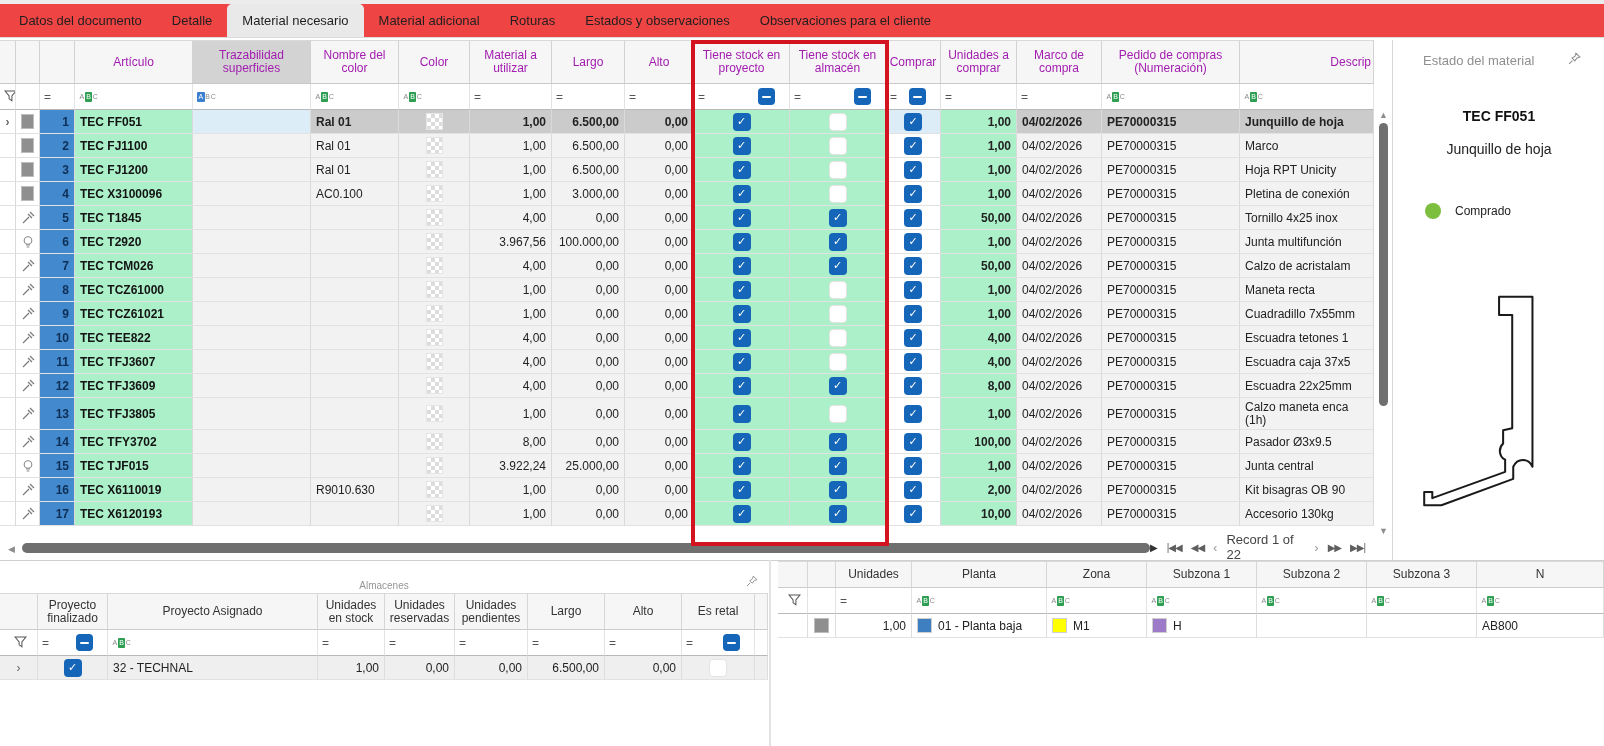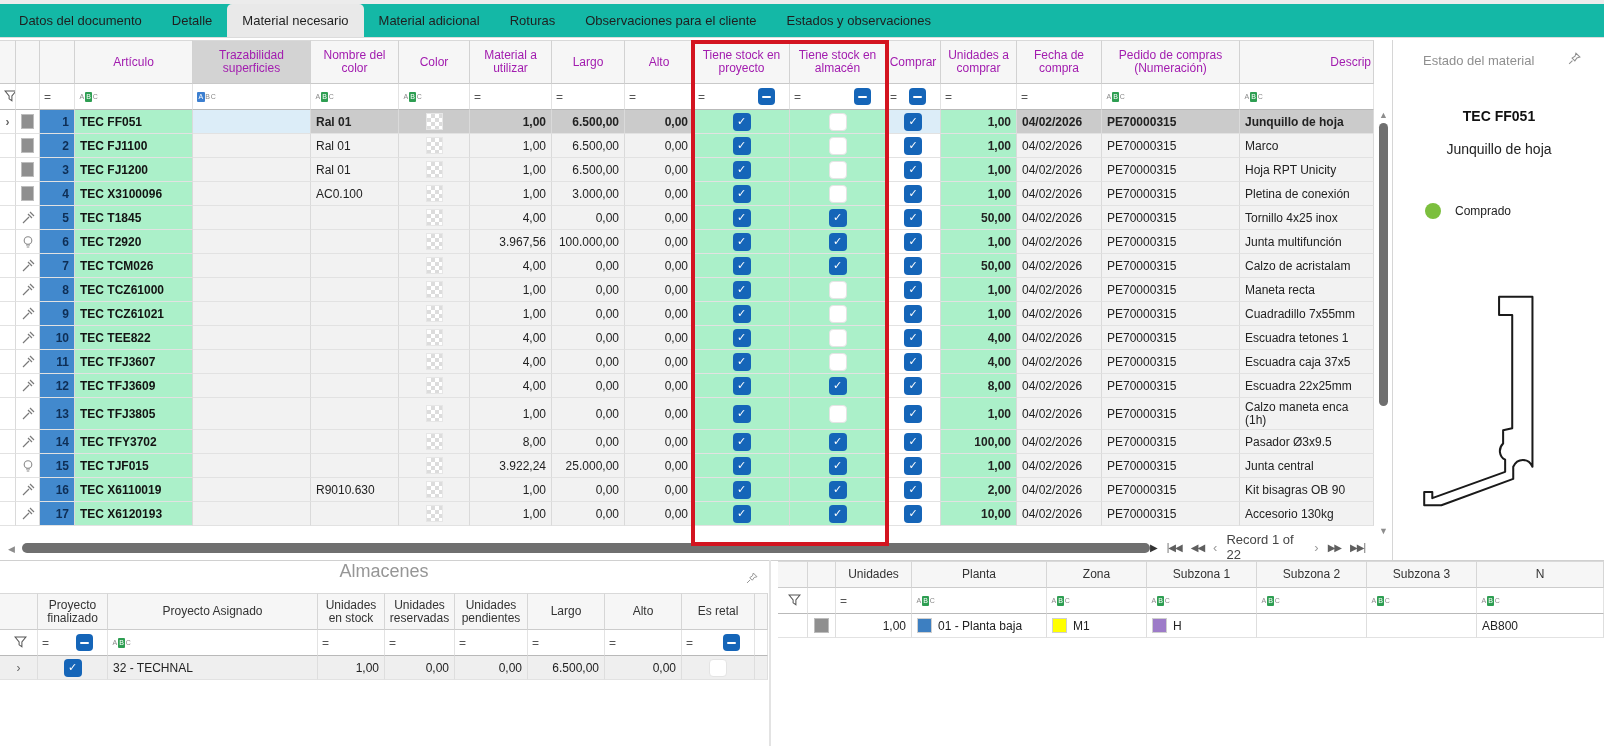--- a/index.html
+++ b/index.html
@@ -1,21 +1,21 @@
 <!DOCTYPE html>
 <html><head>
 <meta charset="utf-8">
 <style>
   html,body{margin:0;padding:0}
   body{width:1604px;height:746px;position:relative;overflow:hidden;background:#fff;
        font-family:"Liberation Sans","DejaVu Sans",sans-serif;font-size:12px;color:#222}
 
   
   .topstrip{position:absolute;left:0;top:0;right:0;height:4px;background:#ececec;border-bottom:1px solid #e2e2e2}
-  .tabbar{position:absolute;left:0;top:4px;right:0;height:33px;display:flex;align-items:stretch;padding-left:4px;background:#14b8a6;border-bottom:1px solid #dcdcdc}
+  .tabbar{position:absolute;left:0;top:4px;right:0;height:33px;display:flex;align-items:stretch;padding-left:4px;background:#ef4444;border-bottom:1px solid #dcdcdc}
   .tab{display:flex;align-items:center;padding:0 15px;font-size:13px;color:#1f1f1f;white-space:nowrap}
   .tab.active{background:#e9e9e9;border-radius:5px 5px 0 0}
 
   
   .grid{position:absolute;left:0;top:40px;width:1375px;overflow:hidden;background:#fff}
   .hrow{display:flex;height:44px}
   .hcell{box-sizing:border-box;border-top:1px solid #d9d9d9;border-right:1px solid #d2d2d2;border-bottom:1px solid #c9c9c9;
          background:#f6f6f6;display:flex;align-items:center;justify-content:center;text-align:center;
          color:#a21caf;line-height:13px;padding:2px;overflow:hidden}
   .hcell.dark{background:#d3d3d3}
@@ -86,21 +86,21 @@
   .e-title{flex:1;color:#8f8f8f;font-size:13px}
   .e-art{margin-top:40px;text-align:center;font-weight:bold;font-size:14px;color:#111}
   .e-desc{margin-top:17px;text-align:center;font-size:14px;color:#222}
   .e-status{margin-top:46px;display:flex;align-items:center;gap:14px;padding-left:32px}
   .dot{width:16px;height:16px;border-radius:50%;flex:none}
   .profile{position:absolute;left:14px;top:248px}
 
   
   .bottom{position:absolute;left:0;top:560px;width:1604px;height:186px;background:#fff;border-top:1px solid #d0d0d0}
   .bdivider{position:absolute;left:769px;top:560px;width:2px;height:186px;background:#e3e3e3}
-  .panel-title{position:relative;height:30px;display:flex;justify-content:center;color:#969696;font-size:18px;padding-bottom:2px}
+  .panel-title{position:relative;height:30px;display:flex;align-items:flex-end;justify-content:center;color:#969696;font-size:10px;padding-bottom:2px}
   .panel-pin{position:absolute;right:10px;bottom:4px}
   .alm{position:absolute;left:0;top:561px;width:768px}
   .ubi{position:absolute;left:778px;top:561px;width:826px;overflow:hidden}
   .alm .hrow2{display:flex;height:37px}
   .ubi .hrow2{display:flex;height:27px}
   .hcell2{box-sizing:border-box;border-top:1px solid #d9d9d9;border-right:1px solid #d6d6d6;border-bottom:1px solid #cccccc;
           background:#f6f6f6;display:flex;align-items:center;justify-content:center;text-align:center;color:#333;line-height:13px;padding:1px;overflow:hidden}
   .frow2{display:flex;height:26px}
   .drow2{display:flex;height:24px}
   .dcell{box-sizing:border-box;border-right:1px solid #dedede;border-bottom:1px solid #e2e2e2;background:#efefef;
@@ -117,41 +117,41 @@
 <body>
 
 <div class="topstrip"></div>
 
 <div class="tabbar" id="tabbar">
     <div class="tab">Datos del documento</div>
     <div class="tab">Detalle</div>
     <div class="tab active">Material necesario</div>
     <div class="tab">Material adicional</div>
     <div class="tab">Roturas</div>
+    <div class="tab">Estados y observaciones</div>
     <div class="tab">Observaciones para el cliente</div>
-    <div class="tab">Estados y observaciones</div>
   </div>
 
 <div class="grid">
   <div class="hrow" id="ghead">
       <div class="hcell mc0"></div>
       <div class="hcell mc1"></div>
       <div class="hcell mc2"></div>
       <div class="hcell mc3">Artículo</div>
       <div class="hcell mc4 dark">Trazabilidad superficies</div>
       <div class="hcell mc5">Nombre del color</div>
       <div class="hcell mc6">Color</div>
       <div class="hcell mc7">Material a utilizar</div>
       <div class="hcell mc8">Largo</div>
       <div class="hcell mc9">Alto</div>
       <div class="hcell mc10">Tiene stock en proyecto</div>
       <div class="hcell mc11">Tiene stock en almacén</div>
       <div class="hcell mc12">Comprar</div>
       <div class="hcell mc13">Unidades a comprar</div>
-      <div class="hcell mc14">Fecha de compra</div>
+      <div class="hcell mc14">Marco de compra</div>
       <div class="hcell mc15">Pedido de compras (Numeración)</div>
       <div class="hcell mc16 rgt">Descrip</div>
     </div>
   <div class="frow" id="gfilter">
       <div class="fcell mc0">
         <span class="iconwrap">
           <svg width="13" height="13" viewBox="0 0 14 14">
             <path d="M1 1 h12 l-4.5 5.5 v5 l-3 -2 v-3 z" fill="none" stroke="#555" stroke-width="1.1"></path>
           </svg>
         </span>

